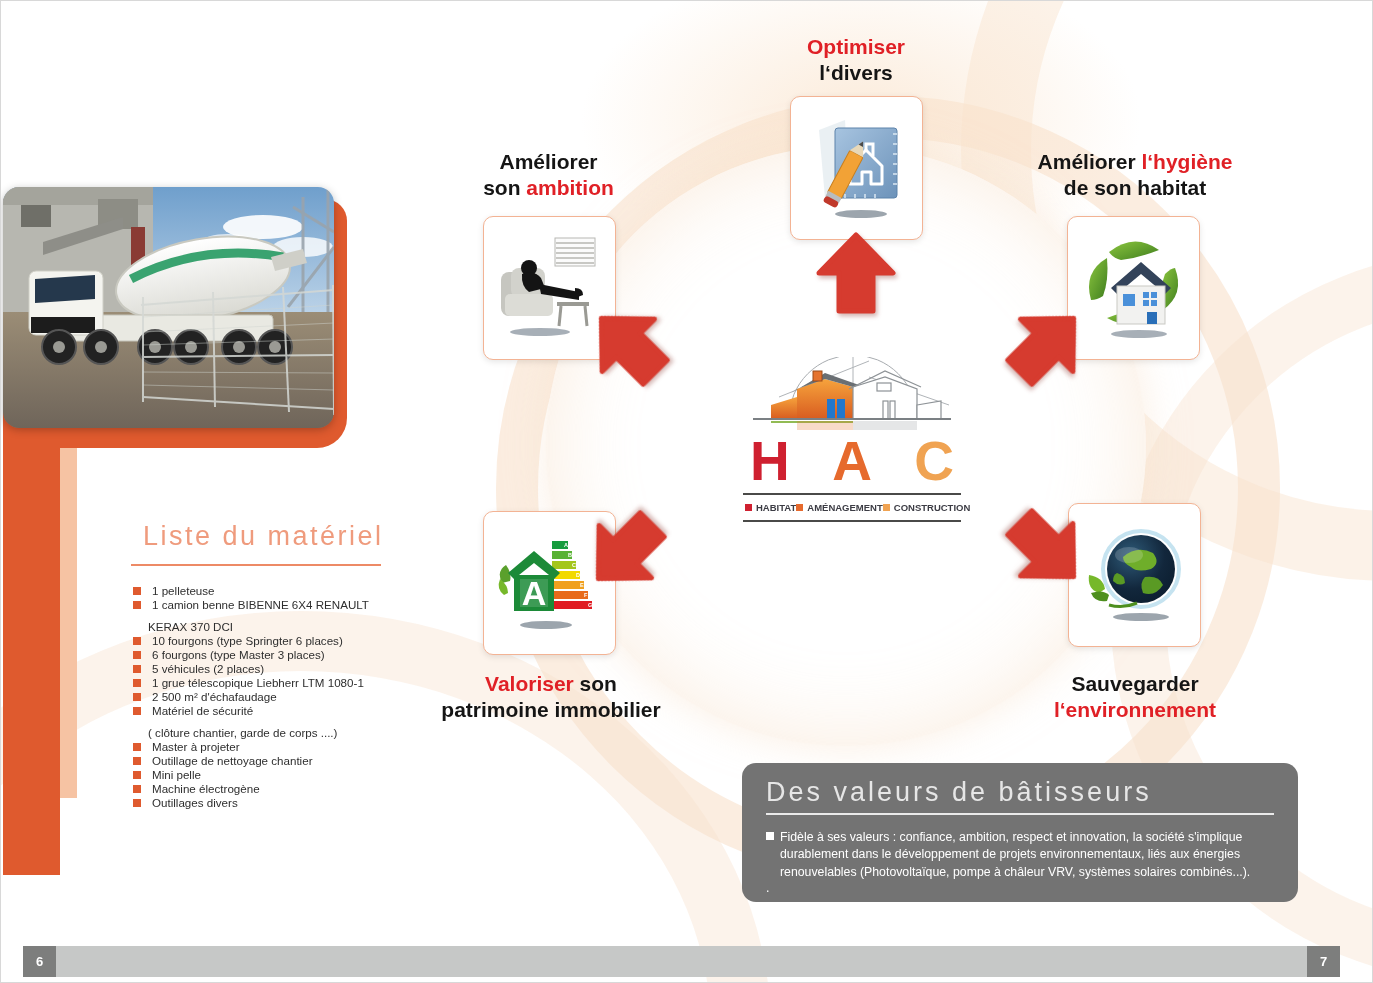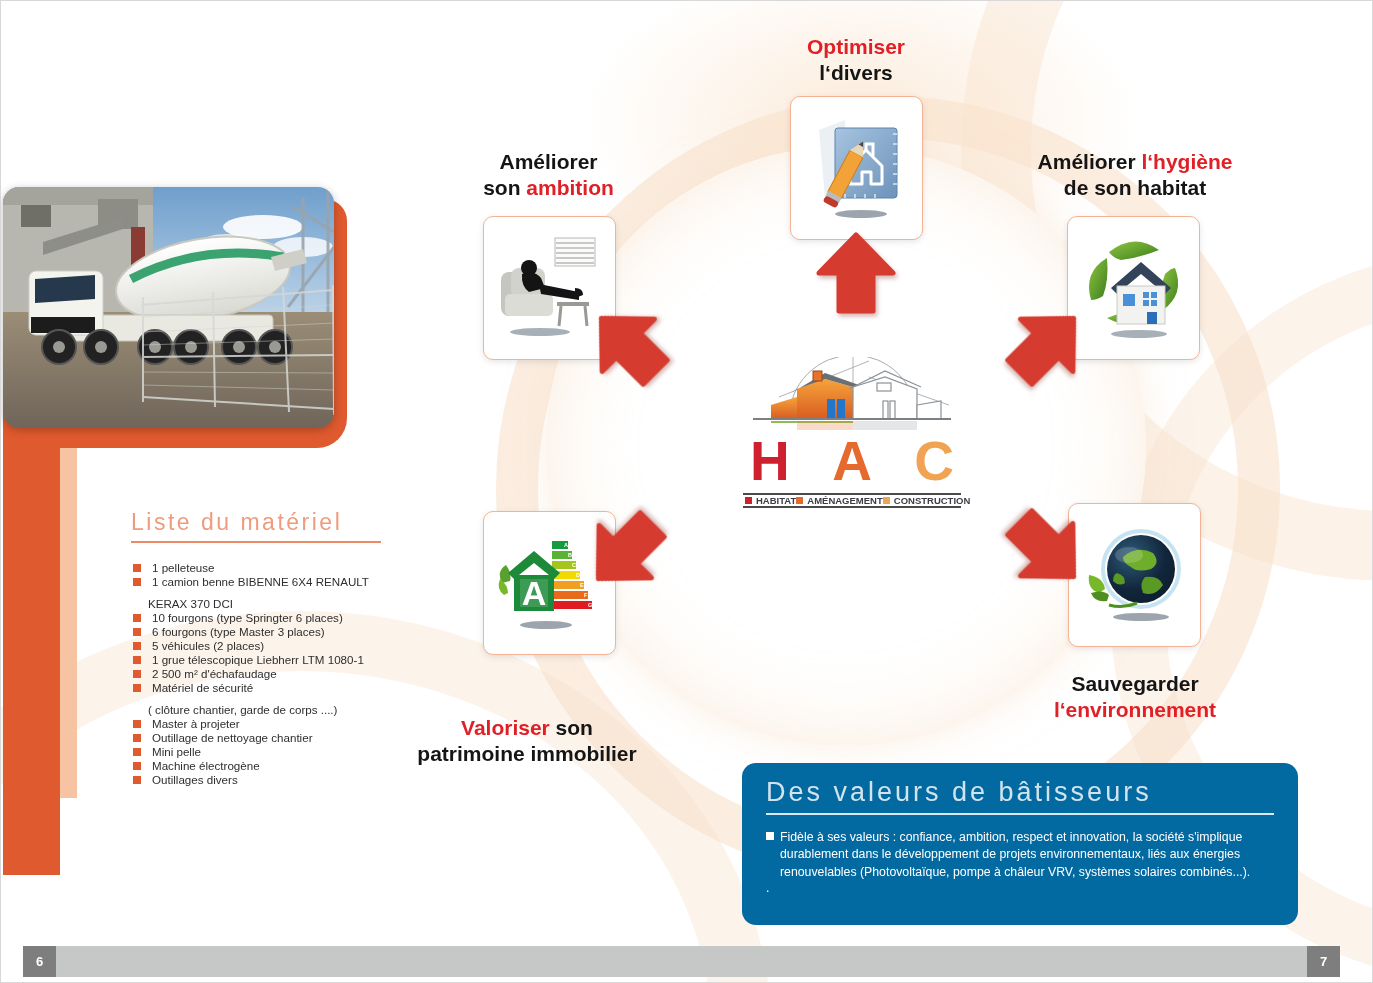--- a/index.html
+++ b/index.html
@@ -23,33 +23,33 @@
   
   .orange-rect{position:absolute;left:2px;top:198px;width:344px;height:249px;
     background:#df5a2e;border-radius:0 22px 30px 0;}
   .orange-tail{position:absolute;left:2px;top:440px;width:57px;height:434px;background:#df5a2e;}
   .peach-strip{position:absolute;left:59px;top:447px;width:17px;height:350px;background:#f6c3a3;}
   .photo{position:absolute;left:2px;top:186px;width:331px;height:241px;border-radius:16px;
     overflow:hidden;box-shadow:0 2px 8px rgba(0,0,0,.25);}
   .photo svg{display:block;}
   
   .materials{position:absolute;left:130px;top:508px;width:280px;}
-  .materials h2{margin:0;font-size:23px;font-weight:400;letter-spacing:2.5px;color:#ef9b7d;}
+  .materials h2{margin:12px;font-size:27px;font-weight:400;letter-spacing:2.5px;color:#ef9b7d;}
   .materials .rule{width:250px;height:2px;background:#ed8a66;margin-top:5px;}
   .materials ul{list-style:none;margin:18px 0 0 2px;padding:0;font-size:11.6px;line-height:14px;color:#2e2e2e;}
   .materials li{position:relative;padding-left:19px;}
   .materials .sq{position:absolute;left:0;top:2.5px;width:8px;height:8px;background:#df5a2e;}
   .materials .sub{display:block;margin-left:-4px;margin-top:8px;}
   
   .lbl{position:absolute;text-align:center;font-weight:bold;font-size:21px;line-height:26px;color:#151515;}
   .lbl .red{color:#e02026;}
   .lbl-top{left:755px;top:33px;width:200px;}
   .lbl-left{left:440px;top:148px;width:215px;}
   .lbl-right{left:1018px;top:148px;width:232px;}
-  .lbl-bl{left:406px;top:670px;width:240px;margin-top:44px;}
+  .lbl-bl{left:430px;top:670px;width:240px;}
   .lbl-br{left:1018px;top:670px;width:232px;}
   
   .card{position:absolute;width:131px;height:142px;background:#ffffff;border:1px solid #f3b394;
     border-radius:10px;box-shadow:0 2px 6px rgba(0,0,0,.10);
     display:flex;align-items:center;justify-content:center;}
   .card-top{left:789px;top:95px;}
   .card-left{left:482px;top:215px;}
   .card-right{left:1066px;top:215px;}
   .card-bl{left:482px;top:510px;}
   .card-br{left:1067px;top:502px;}
@@ -60,26 +60,26 @@
   .arr-ur{left:1000px;top:300px;transform:rotate(45deg);}
   .arr-bl{left:580px;top:505px;transform:rotate(225deg);}
   .arr-br{left:1000px;top:503px;transform:rotate(135deg);}
   
   .logo{position:absolute;left:742px;top:356px;width:218px;text-align:center;}
   .logo-letters{display:flex;justify-content:space-between;width:204px;margin:0 auto;
     font-size:55px;font-weight:bold;line-height:52px;}
   .logo-letters span{display:block;}
   .l-h{color:#cf2030;}.l-a{color:#e66a2d;}.l-c{color:#f0a352;}
   .logo-bar{margin-top:6px;border-top:2px solid #4a4a48;border-bottom:2px solid #4a4a48;
-    padding:0 2px;display:flex;justify-content:space-between;align-items:center;}
+    padding:7px 2px;display:flex;justify-content:space-between;align-items:center;}
   .logo-word{display:flex;align-items:center;font-size:9.5px;font-weight:bold;color:#3c3c44;}
   .logo-word .wsq{width:7px;height:7px;margin-right:4px;display:inline-block;}
   .wsq1{background:#cf2030;}.wsq2{background:#e66a2d;}.wsq3{background:#f0a352;}
   
-  .values{position:absolute;left:741px;top:762px;width:556px;height:162px;background:#0369a1;
+  .values{position:absolute;left:741px;top:762px;width:556px;height:139px;background:#737373;
     border-radius:14px;color:#ffffff;box-sizing:border-box;padding:14px 24px 0 24px;}
   .values h2{margin:0;font-size:27px;font-weight:400;letter-spacing:3px;color:rgba(255,255,255,.82);}
   .values .rule{width:508px;height:2px;background:rgba(255,255,255,.85);margin-top:5px;}
   .values .vbody{position:relative;margin-top:14px;padding-left:14px;font-size:12.3px;line-height:1.42;}
   .values .vbody .wsq{position:absolute;left:0;top:3px;width:8px;height:8px;background:#ffffff;}
   .values .vdot{margin-top:0;font-size:12.3px;}
   
   .bottom-bar{position:absolute;left:22px;top:945px;width:1317px;height:31px;background:#c6c8c7;}
   .pagenum{position:absolute;top:0;width:33px;height:31px;background:#7d7e7d;color:#ffffff;
     font-size:13px;font-weight:bold;display:flex;align-items:center;justify-content:center;}

